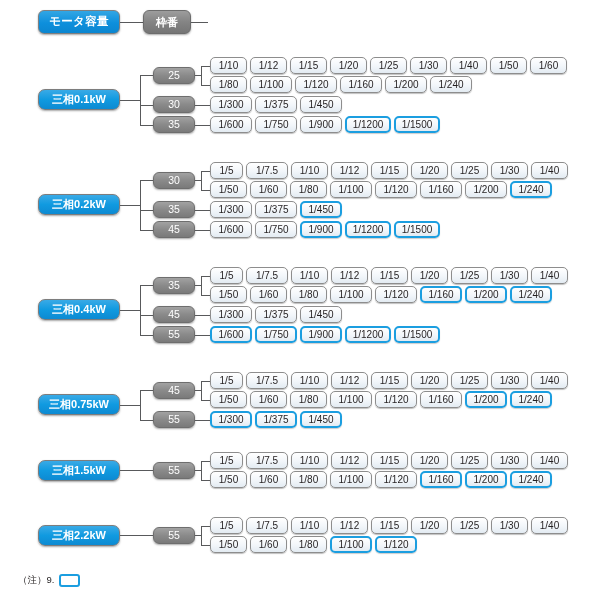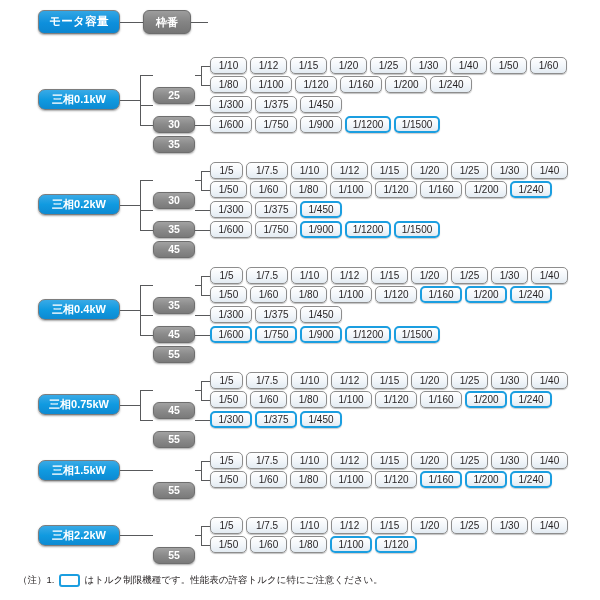--- a/index.html
+++ b/index.html
@@ -75,23 +75,22 @@
     font-weight: bold;
     box-shadow: 0 1px 2px rgba(0,0,0,.35);
   }
   
   .node-frame {
     background: linear-gradient(180deg,#a2a2a2 0%, #8a8a8a 50%, #7a7a7a 100%);
     border: 1px solid #6e6e6e;
     border-radius: 6px;
     color: #ffffff;
     font-size: 10.5px;
-    font-weight: bold;
+    font-weight: normal;
     box-shadow: 0 1px 2px rgba(0,0,0,.35);
-    margin-top: 20px;
   }
 
   
   .ratio {
     background: linear-gradient(180deg,#ffffff 0%, #f2f6fa 55%, #e3ebf2 100%);
     border: 1px solid #8d8d8d;
     border-radius: 5px;
     color: #231f20;
     font-size: 10px;
     height: 17px;
@@ -342,18 +341,17 @@
       <div class="ln h" style="left: 195px; top: 535px; width: 6px;"></div>
       <div class="ln v" style="left: 201px; top: 526px; height: 19px;"></div>
       <div class="ln h" style="left: 201px; top: 526px; width: 9px;"></div>
       <div class="ln h" style="left: 201px; top: 545px; width: 9px;"></div>
       <div class="pill node-motor" style="left: 38px; top: 524.5px; width: 82px; height: 21px;">三相2.2kW</div>
       <div class="ln h" style="left: 120px; top: 535px; width: 20px;"></div>
       <div class="ln h" style="left: 140px; top: 535px; width: 13px;"></div>
     </div>
 
   <div class="note">
-    <span class="npre">（注）1.</span>
+    <span class="npre">（注）9.</span>
     <span class="swatch"></span>
-    <span>はトルク制限機種です。性能表の許容トルクに特にご注意ください。</span>
   </div>
 
 </div>
 
 </body></html>

